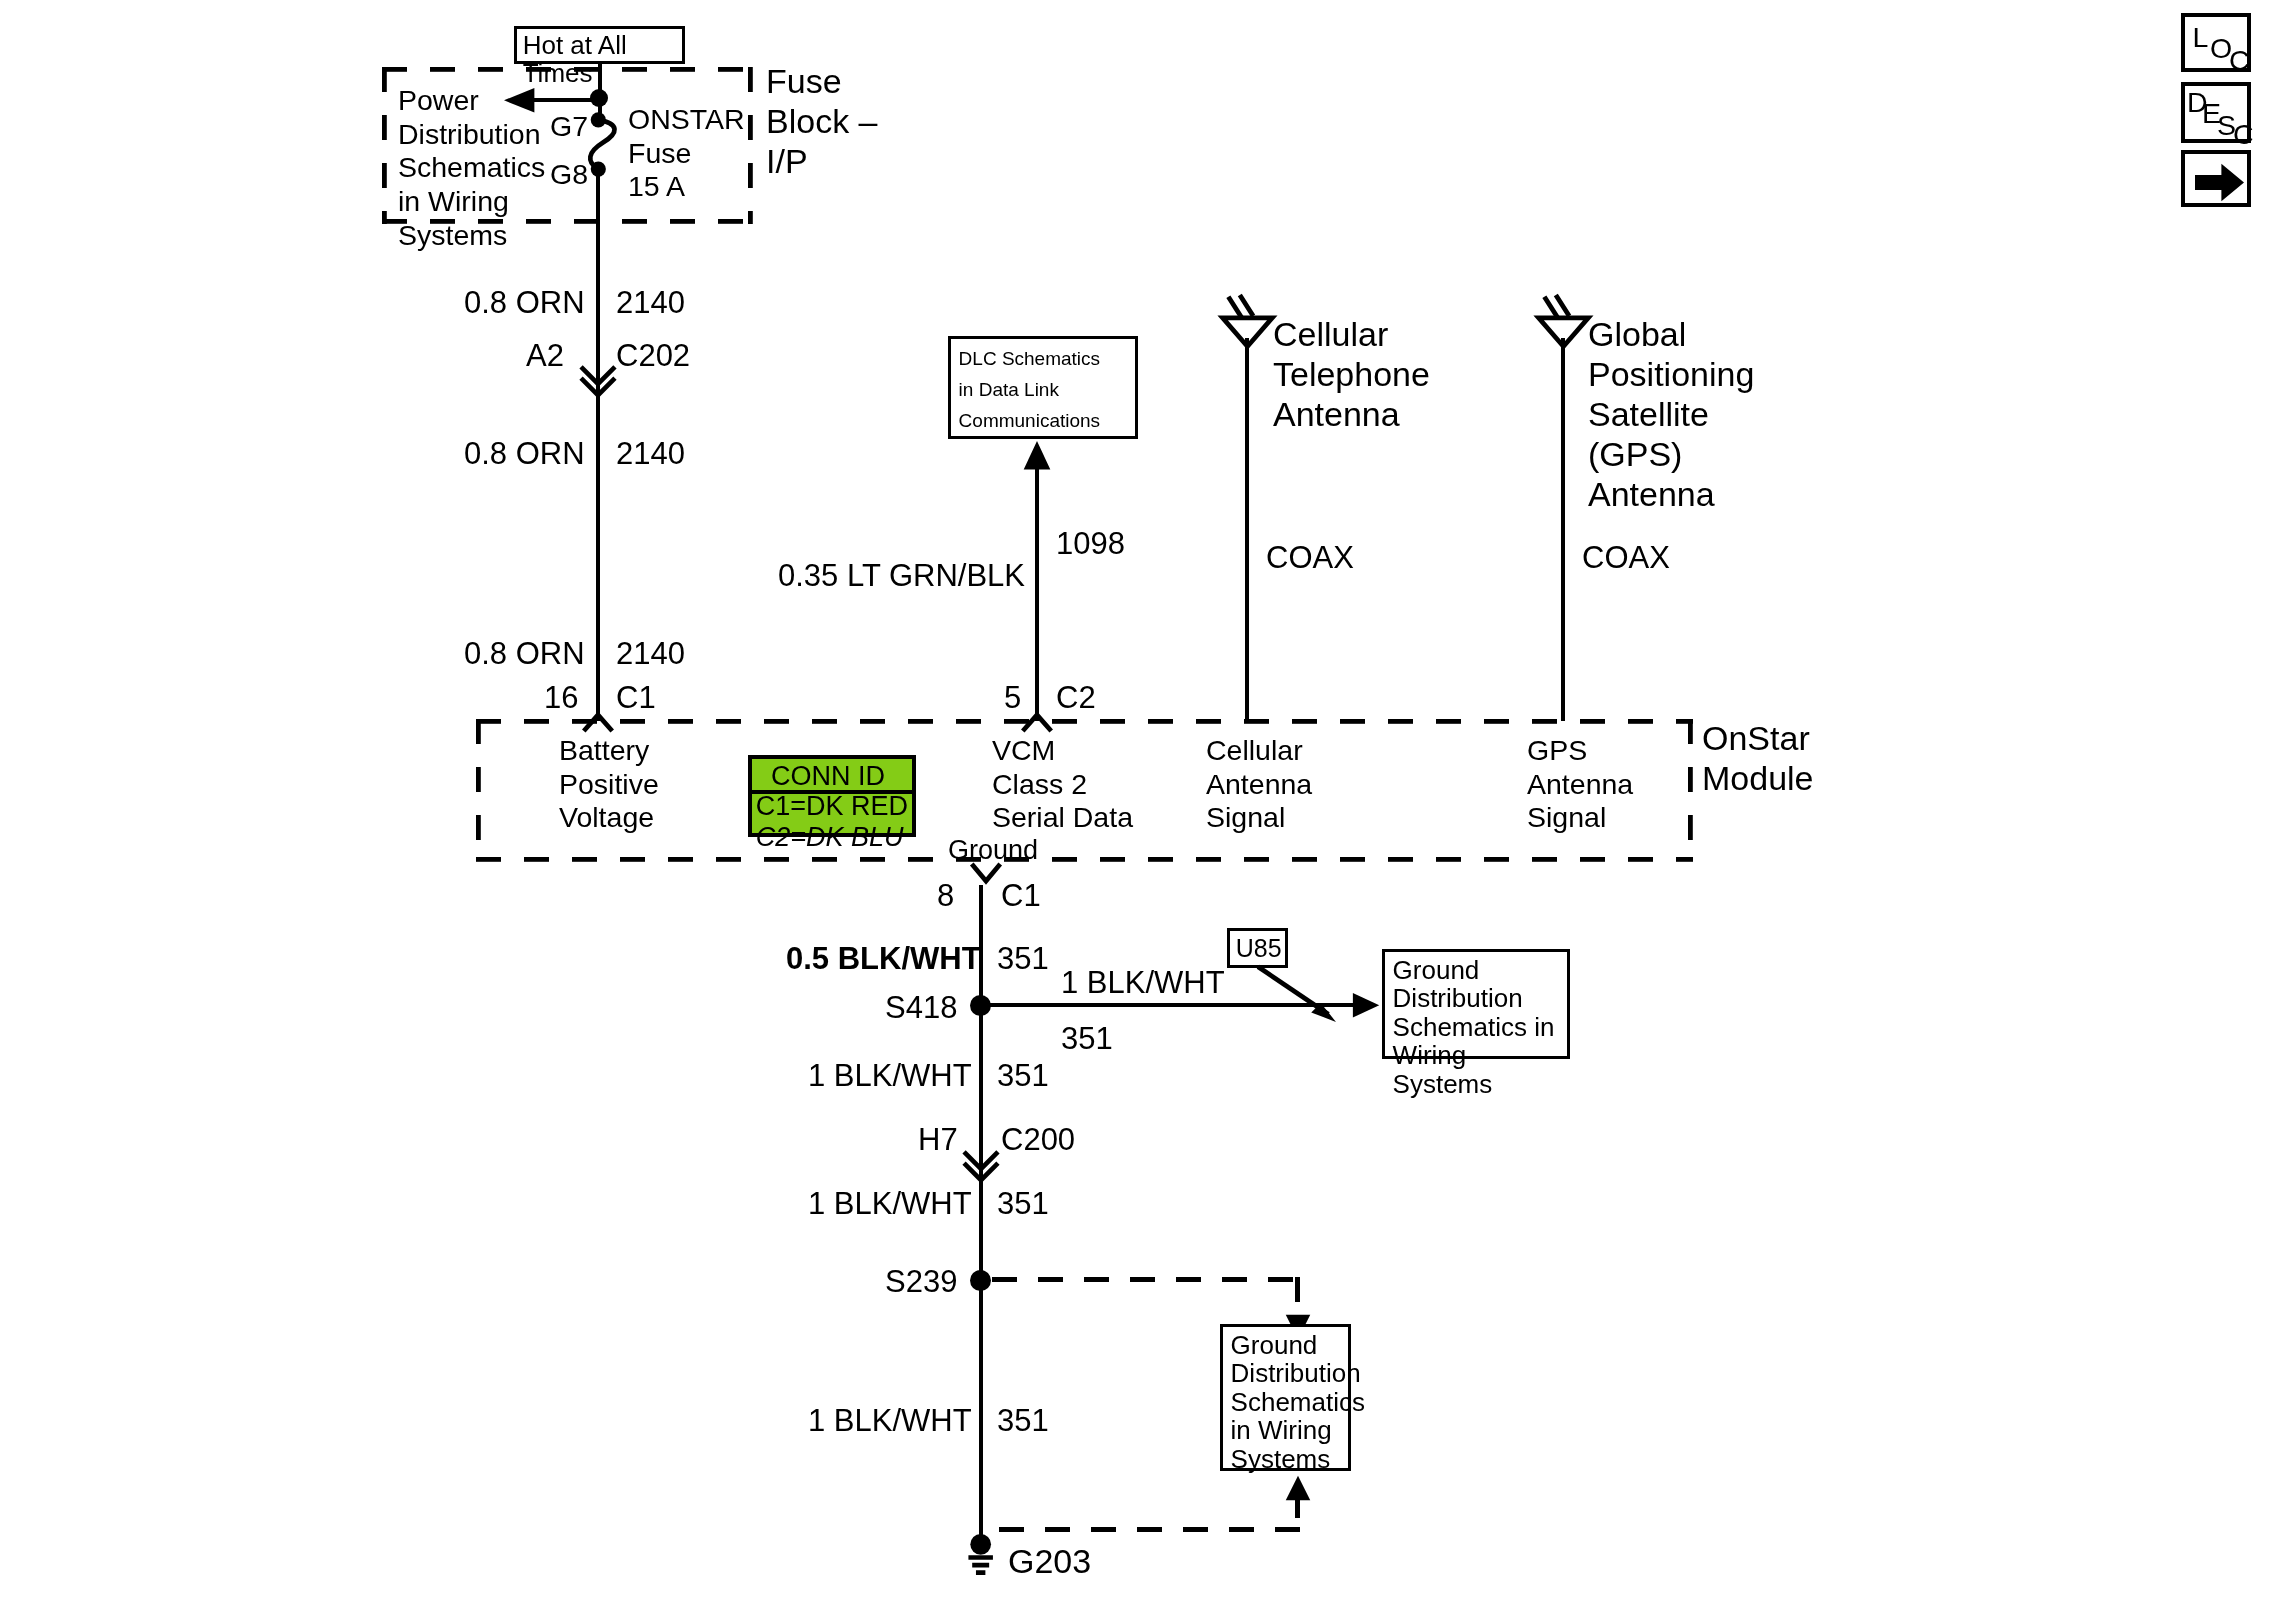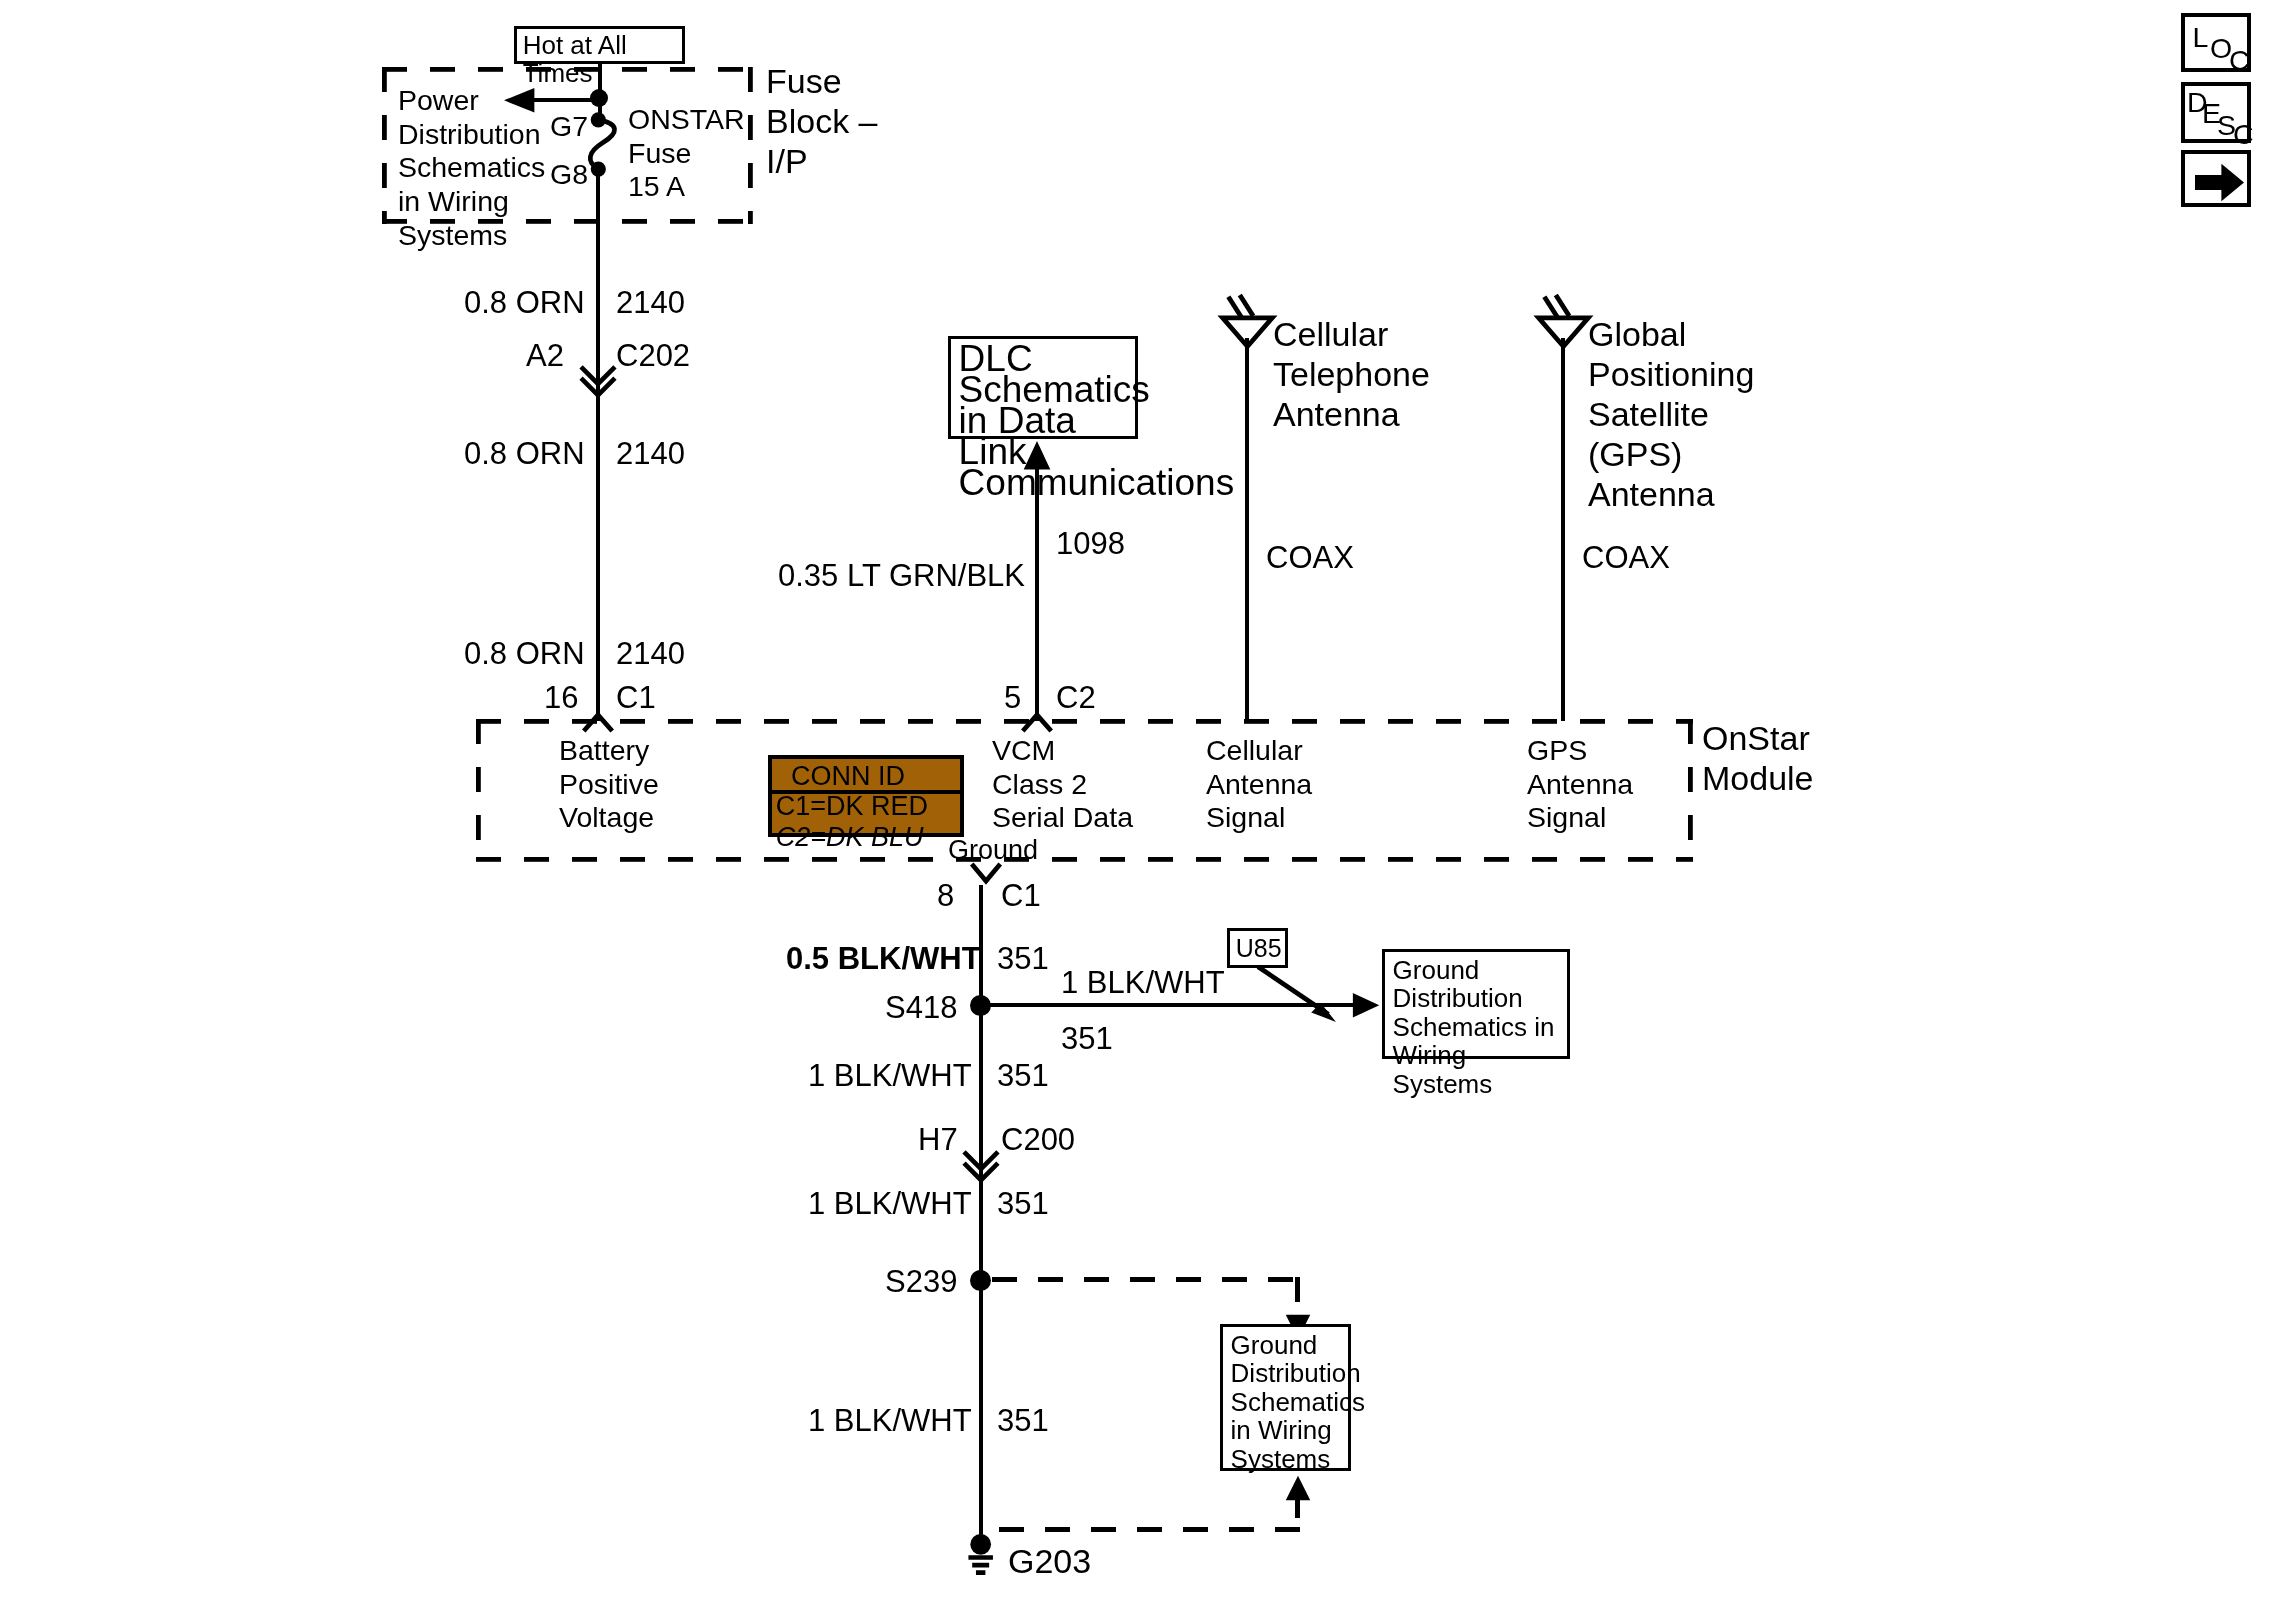--- a/index.html
+++ b/index.html
@@ -192,21 +192,21 @@
   <div class="txt f33" style="left:464px; top:636px;">0.8 ORN</div>
   <div class="sep" style="left:596px; top:629px; height:42px;"></div>
   <div class="txt f33" style="left:616px; top:636px;">2140</div>
 
   <div class="txt f33" style="left:544px; top:680px;">16</div>
   <div class="txt f33" style="left:616px; top:680px;">C1</div>
   <svg class="ov" width="36" height="23" style="left:580px; top:710px;" viewBox="0 0 38 24">
     <path d="M4,22 L19,5 L34,22" fill="none" stroke="#000" stroke-width="5"></path>
   </svg>
 
-  <div class="boxlabel" style="left:948px; top:336px; width:190px; height:103px; font-size:37px; line-height:31px;">DLC Schematics
+  <div class="boxlabel" style="left:948px; top:336px; width:190px; height:103px; font-size:19px; line-height:31px;">DLC Schematics
 in Data Link
 Communications</div>
 
   <div class="vwire" style="left:1035px; top:464px; height:257px;"></div>
   <svg class="ov" width="38" height="40" style="left:1018px; top:441px;" viewBox="0 0 40 42">
     <path d="M20,0 L34,30 L6,30 Z" fill="#000"></path>
   </svg>
 
   <div class="txt f33" style="left:778px; top:558px;">0.35 LT GRN/BLK</div>
   <div class="sep" style="left:1035px; top:550px; height:44px;"></div>
@@ -256,21 +256,21 @@
   <div class="txt f30" style="left:1206px; top:734px;">Cellular
 Antenna
 Signal</div>
 
   <div class="txt f30" style="left:1527px; top:734px;">GPS
 Antenna
 Signal</div>
 
   <div class="txt f28" style="left:948px; top:835px;">Ground</div>
 
-  <div class="abs" style="left:768px; top:755px; width:196px; height:82px; border:4.8px solid #000; background:#a16207; box-sizing:border-box;">
+  <div class="abs" style="left:748px; top:755px; width:168px; height:82px; border:4.8px solid #000; background:#84cc16; box-sizing:border-box;">
     <div class="txt f28" style="left:19px; top:1.9px; position:absolute;">CONN ID</div>
     <div class="abs" style="left:0; top:31px; width:100%; height:3.8px; background:#000;"></div>
     <div class="txt f28" style="left:3.8px; top:32px; position:absolute;">C1=DK RED</div>
     <div class="txt f28" style="left:3.8px; top:63px; position:absolute;font-style:italic;">C2=DK BLU</div>
   </div>
 
   <svg class="ov" width="36" height="23" style="left:968px; top:862px;" viewBox="0 0 38 24">
     <path d="M4,2 L19,20 L34,2" fill="none" stroke="#000" stroke-width="5"></path>
   </svg>
   <div class="txt f33" style="left:937px; top:878px;">8</div>

